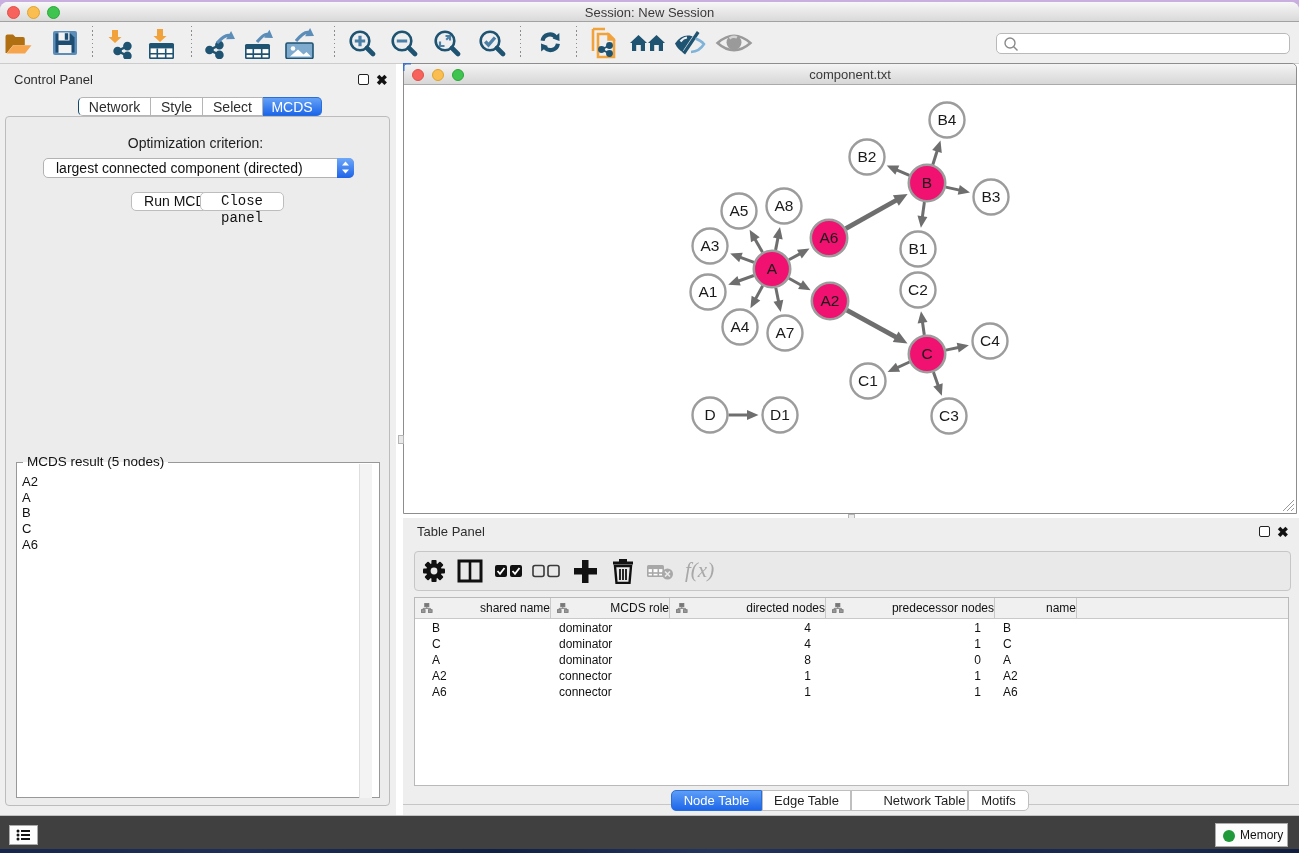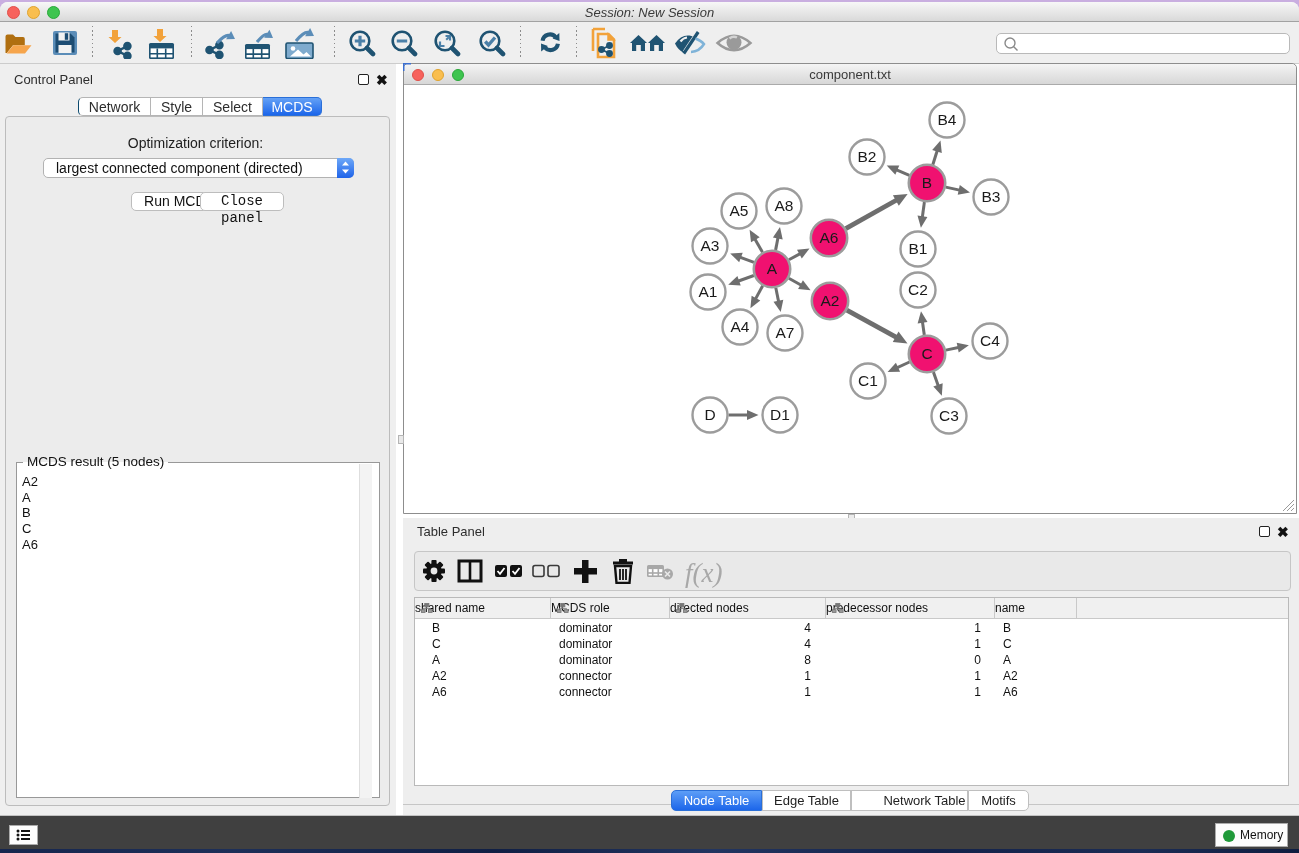--- a/index.html
+++ b/index.html
@@ -6,21 +6,21 @@
 html,body { width:1299px; height:853px; overflow:hidden; }
 body { background:#c9aee0; font-family:"Liberation Sans", sans-serif; position:relative; }
 #wallbottom { position:absolute; left:0; top:849px; width:1299px; height:4px;
   background:linear-gradient(90deg,#16264e 0%,#1d2f58 18%,#101f44 38%,#223560 55%,#13224a 72%,#1b2c54 88%,#0e1d40 100%); }
 #win { position:absolute; left:0; top:2px; width:1299px; height:847px; background:#efefef;
   border-radius:8px 8px 0 0; overflow:hidden; }
 
 #titlebar { position:absolute; left:0; top:0; width:1299px; height:20px;
   background:linear-gradient(#f7f7f7,#d9d9d9); border-bottom:1px solid #a2a2a2; }
 #titlebar .tl { position:absolute; top:3.5px; width:13px; height:13px; border-radius:50%; }
-#title-text { position:absolute; top:2.5px; width:100%; text-align:center; font-size:13px; color:#3a3a3a;font-style:italic; }
+#title-text { position:absolute; top:2.5px; width:100%; text-align:center; font-size:13px; color:#3a3a3a; }
 
 #toolbar { position:absolute; left:0; top:20px; width:1299px; height:42px; background:#efefef;
   border-bottom:1px solid #cccccc; }
 .tsep { position:absolute; top:4px; height:34px; width:1px; background-image:repeating-linear-gradient(#8c8c8c 0 1.4px, transparent 1.4px 4.2px); }
 .ticon { position:absolute; }
 #searchbox { position:absolute; left:996px; top:11px; width:294px; height:21px; background:#fff;
   border:1px solid #b9b9b9; border-radius:5px; }
 
 #cpanel { position:absolute; left:0; top:62px; width:396px; height:753px; background:#efefef; }
 #cp-title { position:absolute; left:14px; top:8px; font-size:13px; color:#2d2d2d; }
@@ -62,21 +62,21 @@
 
 #tpanel { position:absolute; left:403px; top:516px; width:896px; height:297px; background:#eeeeee; }
 #tp-title { position:absolute; left:14px; top:6px; font-size:13px; color:#2d2d2d; }
 #tp-toolbar { position:absolute; left:11px; top:33px; width:877px; height:40px; background:#e9e9e9;
   border:1px solid #c6c6c6; border-radius:4px; }
 #tp-table { position:absolute; left:11px; top:78.5px; width:875px; height:189px; background:#fff;
   border:1px solid #b9b9b9; }
 #tp-header { position:absolute; left:0; top:0; width:873px; height:21px; background:#f0f0f0;
   border-bottom:1px solid #c9c9c9; }
 .th { position:absolute; top:0; height:21px; border-right:1px solid #c9c9c9; font-size:12px; color:#111;
-  text-align:left; line-height:21px; }
+  text-align:right; line-height:21px; }
 .td { position:absolute; font-size:12px; color:#111; height:16.4px; line-height:16.4px; }
 .btab { position:absolute; top:272px; height:21px; background:#fff; border:1px solid #bfbfbf;
   font-size:13px; color:#222; text-align:center; line-height:20px; z-index:3; }
 .btab.sel { background:linear-gradient(#5d9ef7,#1c66ea); color:#fff; border-color:#2a6fd8;text-align:center; }
 #tp-bottomline { position:absolute; left:0; top:286px; width:896px; height:1px; background:#c6c6c6; }
 
 #statusbar { position:absolute; left:0; top:813px; width:1299px; height:34px; background:#404040;
   border-top:1px solid #c2c2c2; }
 #sb-listbtn { position:absolute; left:9px; top:9px; width:29px; height:20px; background:#fdfdfd;
   border:1px solid #ababab; }
@@ -419,21 +419,21 @@
           <g>
             <rect x="1" y="3" width="17" height="12" rx="1.5" fill="#a8a8a8"></rect>
             <rect x="2.6" y="7.1" width="13.8" height="6.3" fill="#fff"></rect>
             <line x1="6.7" y1="7.1" x2="6.7" y2="15" stroke="#a8a8a8" stroke-width="1.6"></line>
             <line x1="12.3" y1="7.1" x2="12.3" y2="15" stroke="#a8a8a8" stroke-width="1.6"></line>
             <line x1="1" y1="11.0" x2="18" y2="11.0" stroke="#a8a8a8" stroke-width="1.6"></line>
           </g>
           <circle cx="21.5" cy="12" r="5.5" fill="#a8a8a8"></circle>
           <path d="M19 9.5 L24 14.5 M24 9.5 L19 14.5" stroke="#e9e9e9" stroke-width="1.6"></path>
         </svg>
-      <div style="position:absolute; left:270px; top:6px; font-family:'Liberation Serif', serif; font-style:italic; font-size:27px; color:#a8a8a8;">f(x)</div>
+      <div style="position:absolute; left:270px; top:6px; font-family:'Liberation Serif', serif; font-style:italic; font-size:21px; color:#a8a8a8;">f(x)</div>
     </div>
     <div id="tp-table">
       <div id="tp-header">
         <div class="th" style="left:0px; width:136px;">shared name</div>
         <svg style="position:absolute; left:6px; top:5.5px;" width="11.6" height="10" viewBox="0 0 14 12">
             <g stroke="#777" fill="#999" stroke-width="1">
               <rect x="4.5" y="0.5" width="5" height="4" fill="#777"></rect>
               <line x1="7" y1="4.5" x2="7" y2="6.5"></line>
               <line x1="2.5" y1="6.5" x2="11.5" y2="6.5"></line>
               <line x1="2.5" y1="6.5" x2="2.5" y2="8"></line>

